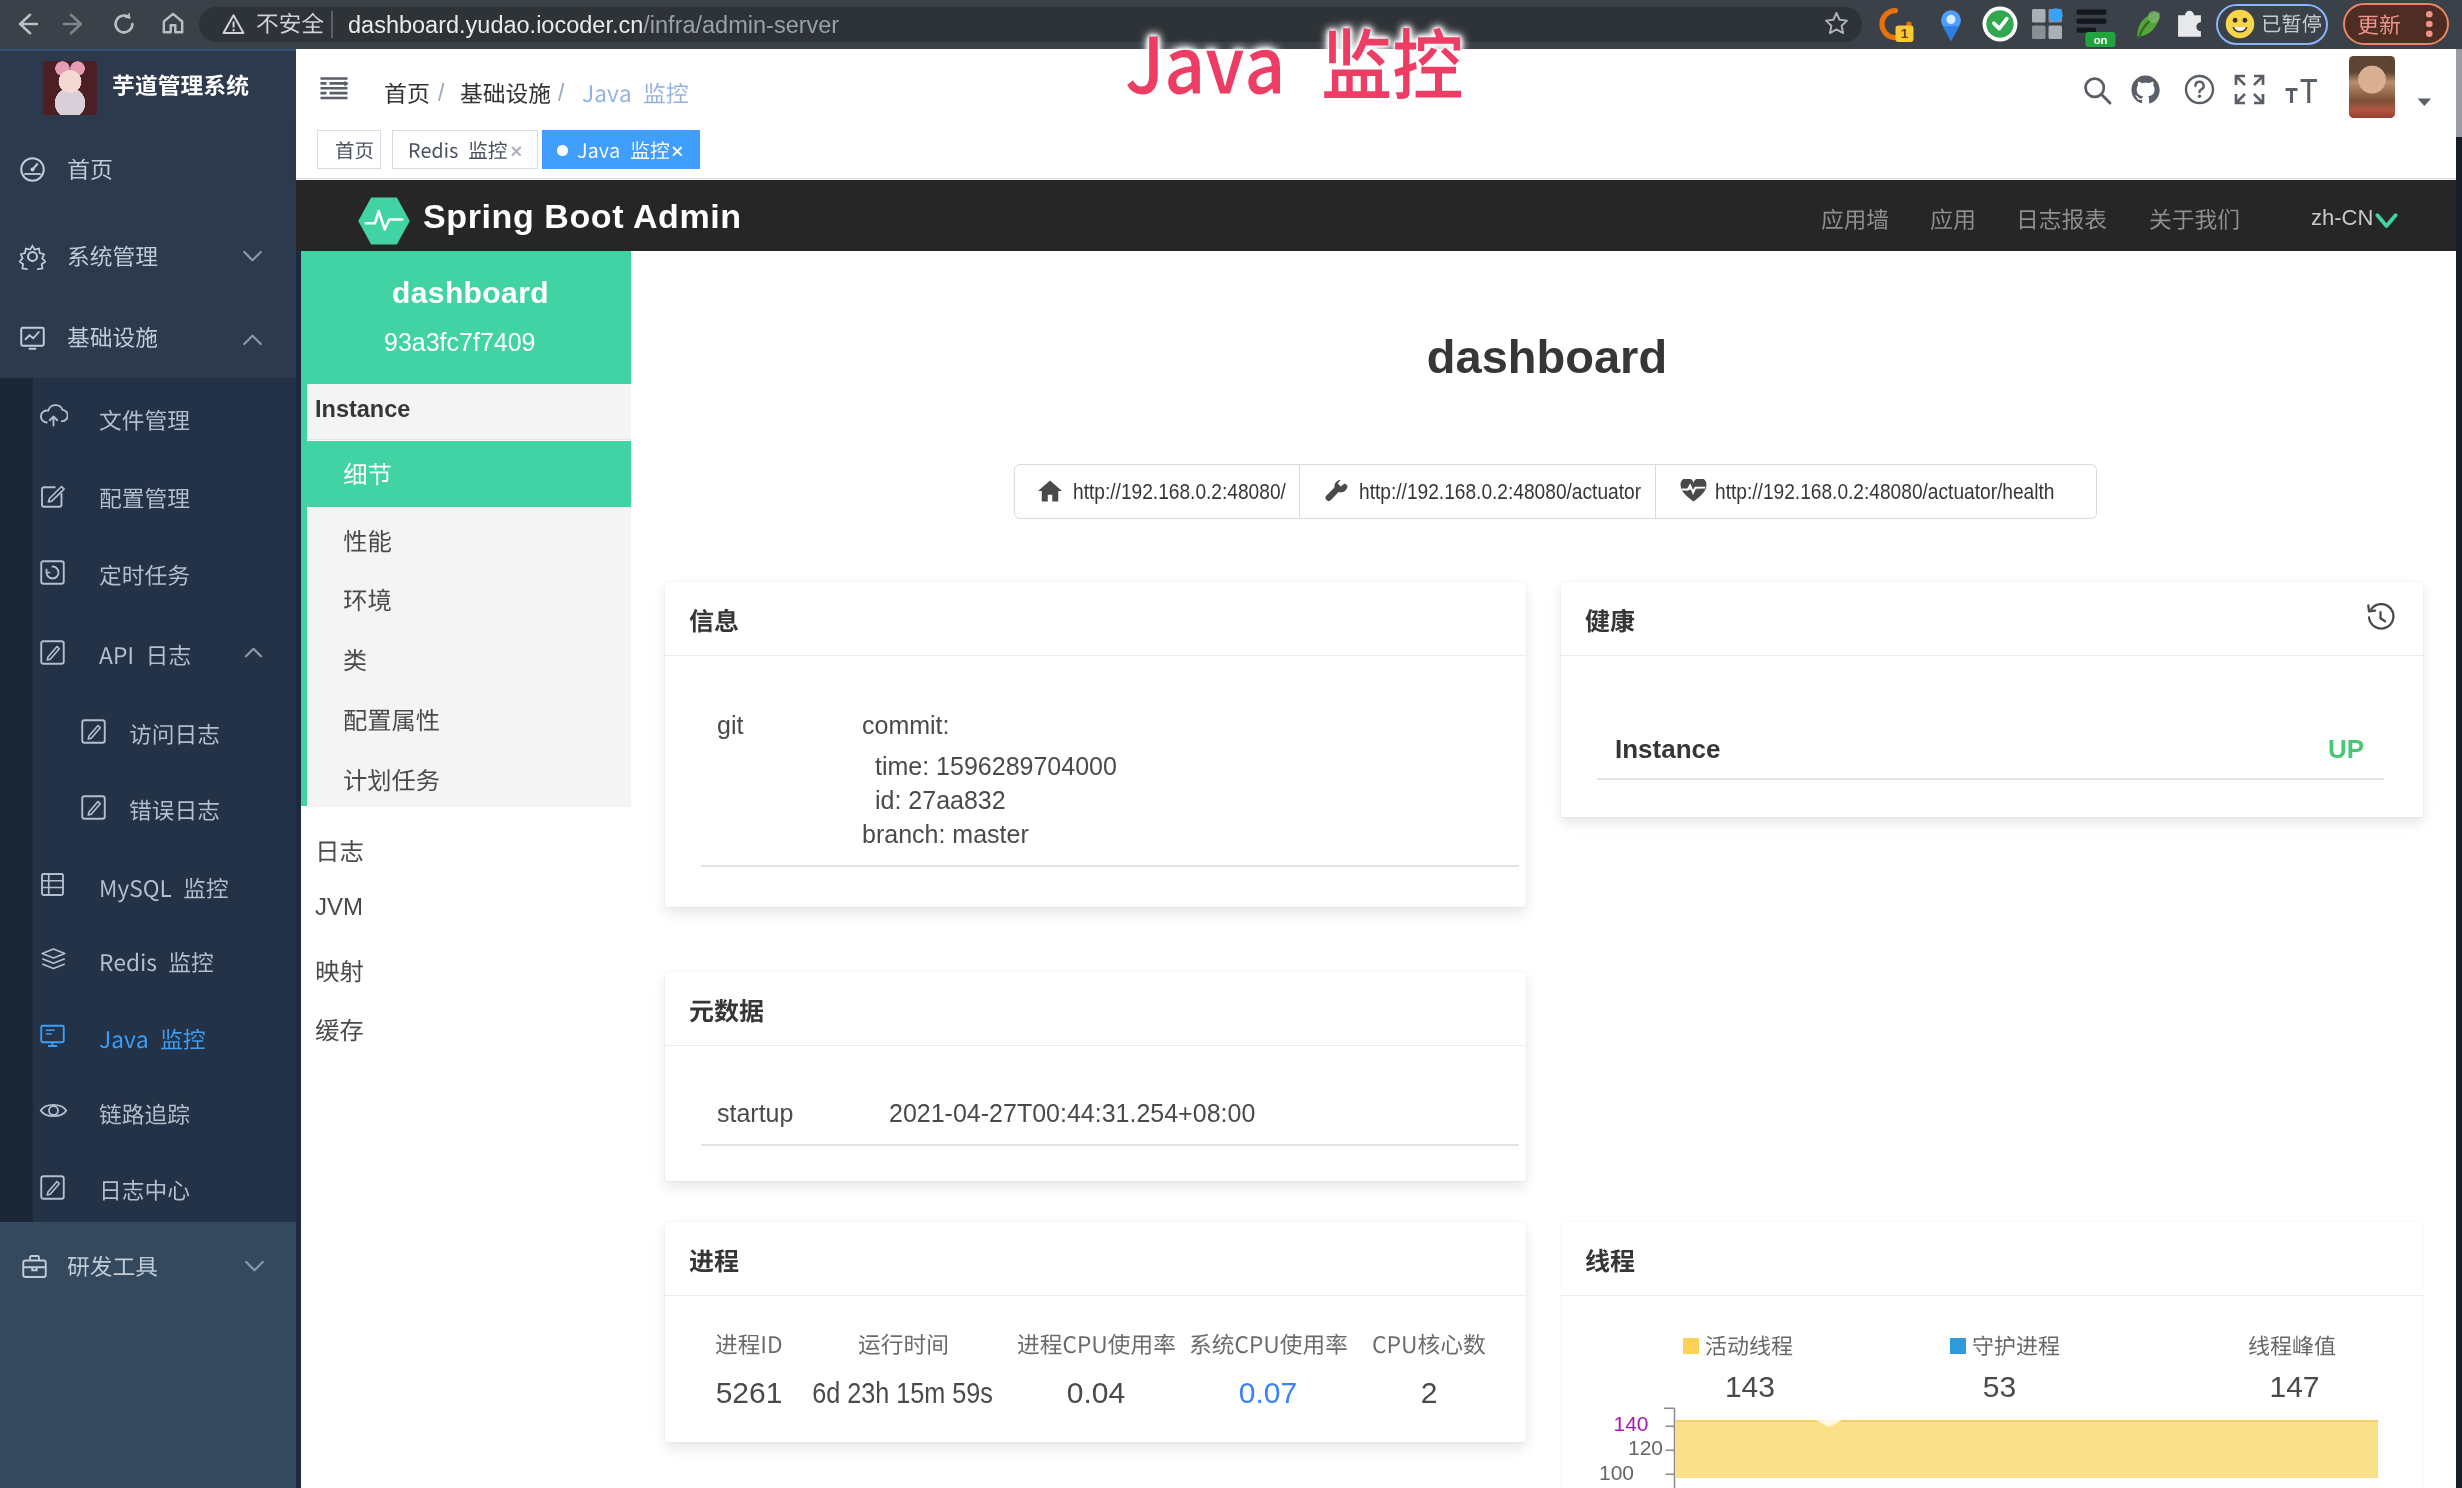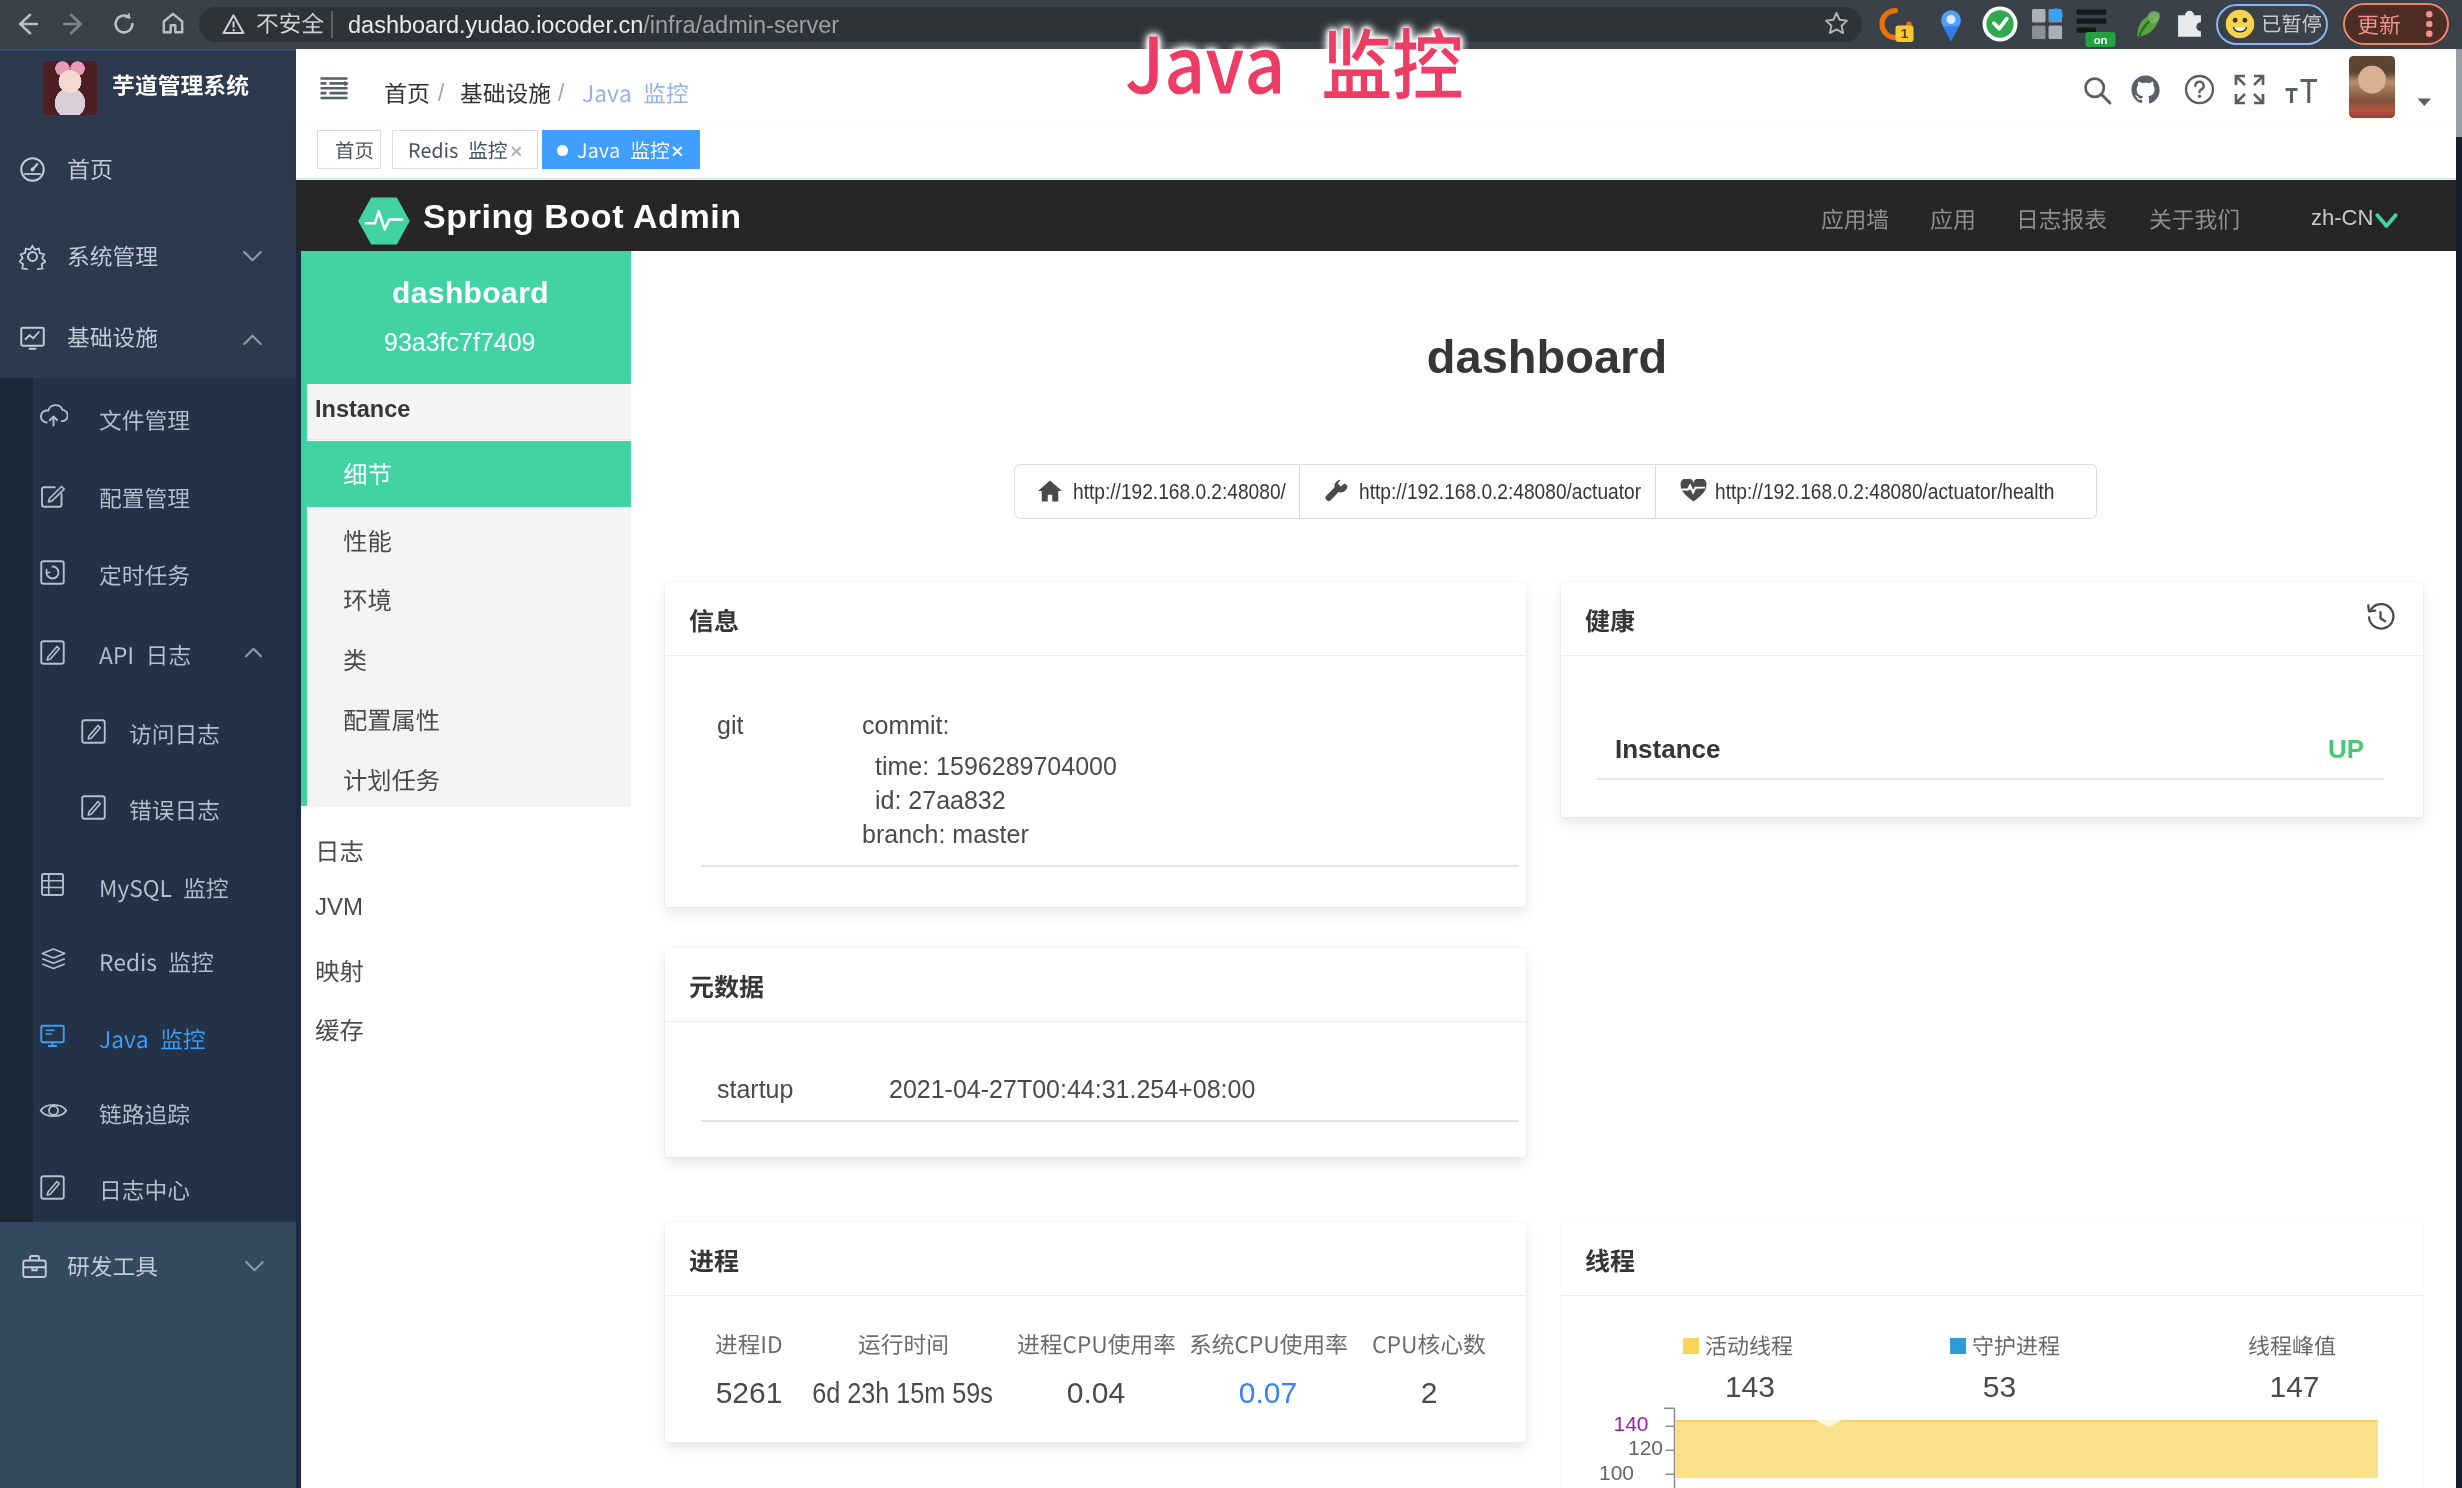--- a/index.html
+++ b/index.html
@@ -481,21 +481,21 @@
           <path d="M7 8 a16 16 0 1 1 -3 11" stroke="#4a4a4a" stroke-width="3" fill="none" stroke-linecap="round"></path>
           <path d="M3 3 l1 8 8-1" stroke="#4a4a4a" stroke-width="3" fill="none" stroke-linecap="round" stroke-linejoin="round"></path>
           <path d="M19 12 v8 l6 4" stroke="#4a4a4a" stroke-width="3" fill="none" stroke-linecap="round"></path>
         </svg>
   </div>
   <div class="abs" style="left:54px;top:152px;font-size:26px;font-weight:bold;color:#363636">Instance</div>
   <div class="abs" style="left:767px;top:152px;font-size:26px;font-weight:bold;color:#48c774">UP</div>
   <div class="abs" style="left:36px;top:196px;width:787px;height:1.5px;background:#e3e3e3"></div>
 </div>
 
-<div class="card" style="left:665px;top:948px;width:861px;height:209px">
+<div class="card" style="left:665px;top:972px;width:861px;height:209px">
   <div class="chead">
         <div class="abs" style="left:24px;top:23px"><svg class="cn" width="75" height="33" viewBox="0 0 99 43">
             <path d="M18.5 18.8H22.6V30.2Q22.6 31.2 22.8 31.4Q23.0 31.7 23.9 31.7Q24.0 31.7 24.4 31.7Q24.8 31.7 25.3 31.7Q25.8 31.7 26.2 31.7Q26.6 31.7 26.9 31.7Q27.4 31.7 27.7 31.3Q28.0 30.8 28.1 29.6Q28.2 28.4 28.3 26.1Q28.8 26.4 29.4 26.7Q30.1 27.1 30.8 27.3Q31.5 27.6 32.0 27.7Q31.8 30.7 31.3 32.3Q30.8 34.0 29.9 34.7Q28.9 35.4 27.2 35.4Q26.9 35.4 26.4 35.4Q25.8 35.4 25.2 35.4Q24.6 35.4 24.0 35.4Q23.5 35.4 23.2 35.4Q21.4 35.4 20.3 34.9Q19.3 34.4 18.9 33.3Q18.5 32.2 18.5 30.3ZM1.7 16.3H31.3V20.1H1.7ZM4.7 7.3H28.3V11.1H4.7ZM9.3 19.3H13.6Q13.4 22.0 12.9 24.5Q12.4 26.9 11.4 29.0Q10.4 31.1 8.5 32.9Q6.6 34.6 3.4 35.9Q3.1 35.1 2.4 34.2Q1.7 33.2 1.0 32.7Q3.7 31.6 5.3 30.3Q6.9 28.9 7.7 27.1Q8.5 25.4 8.8 23.5Q9.2 21.5 9.3 19.3Z M35.0 21.9H47.6V25.1H35.0ZM34.4 10.8H50.6V13.9H34.4ZM47.0 5.4 50.3 6.7Q49.5 7.8 48.7 8.9Q48.0 9.9 47.3 10.7L44.8 9.6Q45.2 9.0 45.6 8.2Q46.0 7.5 46.4 6.7Q46.7 6.0 47.0 5.4ZM40.7 4.9H44.3V19.8H40.7ZM35.2 6.7 38.1 5.5Q38.7 6.5 39.3 7.6Q39.8 8.8 40.0 9.6L37.0 10.9Q36.9 10.1 36.4 8.9Q35.8 7.7 35.2 6.7ZM40.8 12.1 43.4 13.6Q42.6 14.9 41.3 16.3Q40.0 17.6 38.6 18.7Q37.2 19.9 35.8 20.7Q35.4 20.0 34.9 19.2Q34.3 18.3 33.7 17.8Q35.1 17.2 36.4 16.3Q37.8 15.4 38.9 14.3Q40.1 13.2 40.8 12.1ZM43.9 12.9Q44.3 13.1 45.1 13.6Q45.9 14.0 46.9 14.6Q47.8 15.1 48.6 15.6Q49.4 16.1 49.7 16.3L47.6 19.0Q47.2 18.6 46.4 18.0Q45.7 17.4 44.9 16.7Q44.1 16.0 43.3 15.4Q42.5 14.8 42.0 14.5ZM52.9 11.0H64.6V14.7H52.9ZM53.2 5.0 56.8 5.6Q56.3 8.9 55.6 12.1Q54.8 15.2 53.7 17.9Q52.6 20.6 51.2 22.6Q50.9 22.2 50.4 21.7Q49.9 21.3 49.3 20.8Q48.8 20.3 48.3 20.1Q49.7 18.3 50.6 16.0Q51.6 13.6 52.2 10.8Q52.9 8.0 53.2 5.0ZM59.1 13.3 62.7 13.6Q62.0 19.2 60.6 23.5Q59.1 27.8 56.5 30.9Q54.0 34.0 49.9 36.1Q49.7 35.7 49.3 35.1Q49.0 34.5 48.6 33.9Q48.1 33.3 47.8 32.9Q51.5 31.2 53.8 28.5Q56.1 25.8 57.3 22.1Q58.6 18.3 59.1 13.3ZM55.1 14.0Q55.9 18.1 57.1 21.8Q58.4 25.4 60.5 28.2Q62.5 30.9 65.4 32.6Q64.8 33.1 64.0 34.0Q63.3 34.9 62.8 35.7Q59.7 33.7 57.5 30.6Q55.4 27.5 54.1 23.4Q52.7 19.4 51.9 14.6ZM35.6 28.1 37.9 25.9Q39.8 26.6 41.7 27.5Q43.6 28.5 45.4 29.5Q47.1 30.5 48.4 31.3L46.0 33.9Q44.9 33.0 43.1 31.9Q41.4 30.9 39.4 29.9Q37.4 28.9 35.6 28.1ZM46.4 21.9H47.1L47.7 21.8L49.8 22.6Q48.8 26.3 46.8 29.0Q44.7 31.6 41.9 33.3Q39.1 34.9 35.6 35.9Q35.4 35.2 34.9 34.3Q34.3 33.4 33.9 32.9Q36.9 32.2 39.5 30.9Q42.1 29.5 43.8 27.4Q45.6 25.3 46.4 22.4ZM35.6 28.1Q36.4 27.1 37.2 25.7Q38.0 24.3 38.7 22.8Q39.5 21.4 40.0 20.0L43.4 20.7Q42.9 22.1 42.1 23.6Q41.4 25.1 40.6 26.5Q39.8 27.9 39.1 29.0Z M80.4 6.3H96.8V15.9H80.5V12.5H93.1V9.7H80.4ZM78.6 6.3H82.4V16.4Q82.4 18.5 82.3 21.1Q82.1 23.7 81.7 26.4Q81.3 29.0 80.4 31.5Q79.6 34.0 78.3 36.0Q77.9 35.7 77.3 35.2Q76.7 34.8 76.1 34.3Q75.5 33.9 75.0 33.7Q76.3 31.9 77.0 29.7Q77.7 27.5 78.0 25.2Q78.4 22.8 78.5 20.6Q78.6 18.3 78.6 16.4ZM80.5 18.8H97.7V22.1H80.5ZM83.6 31.8H95.1V35.0H83.6ZM87.3 15.6H91.0V26.8H87.3ZM82.0 25.3H97.0V35.9H93.4V28.5H85.4V35.9H82.0ZM66.7 21.7Q68.7 21.3 71.5 20.5Q74.4 19.8 77.2 19.0L77.7 22.6Q75.1 23.3 72.5 24.1Q69.8 24.9 67.6 25.5ZM67.2 11.2H77.6V14.9H67.2ZM70.7 5.0H74.3V31.3Q74.3 32.7 74.0 33.5Q73.8 34.3 73.0 34.8Q72.3 35.2 71.1 35.4Q70.0 35.5 68.4 35.5Q68.4 34.8 68.1 33.7Q67.8 32.6 67.4 31.9Q68.3 31.9 69.1 31.9Q69.8 31.9 70.1 31.9Q70.4 31.9 70.6 31.8Q70.7 31.7 70.7 31.3Z" fill="#363636"></path>
           </svg></div>
       </div>
   <div class="abs" style="left:52px;top:127px;font-size:25px;color:#4a4a4a">startup</div>
   <div class="abs" style="left:224px;top:127px;font-size:25px;color:#4a4a4a">2021-04-27T00:44:31.254+08:00</div>
   <div class="abs" style="left:36px;top:172px;width:818px;height:1.5px;background:#e3e3e3"></div>
 </div>
 

